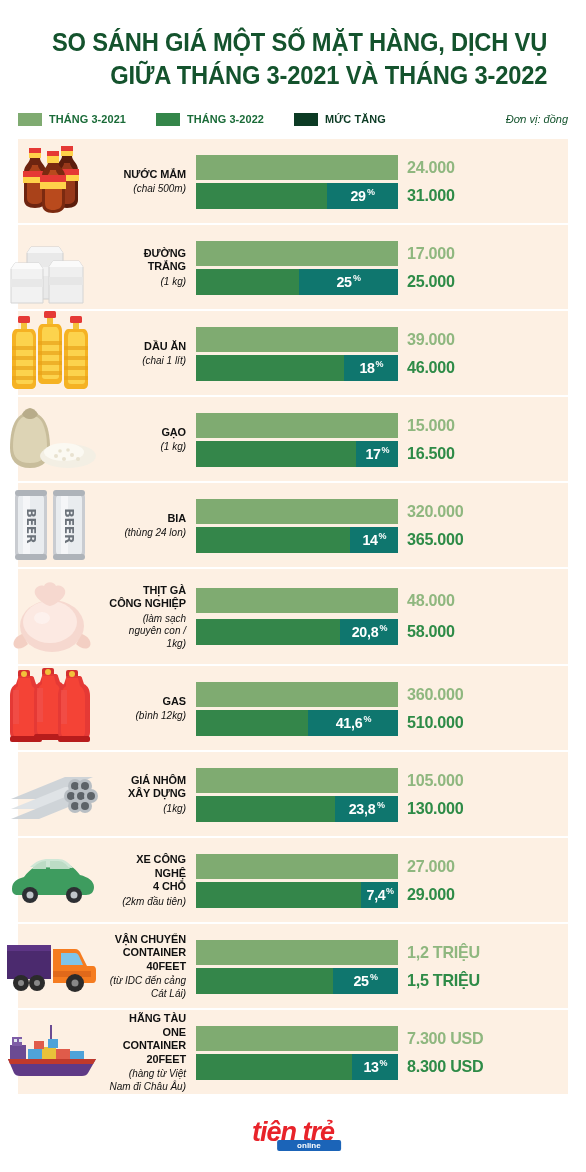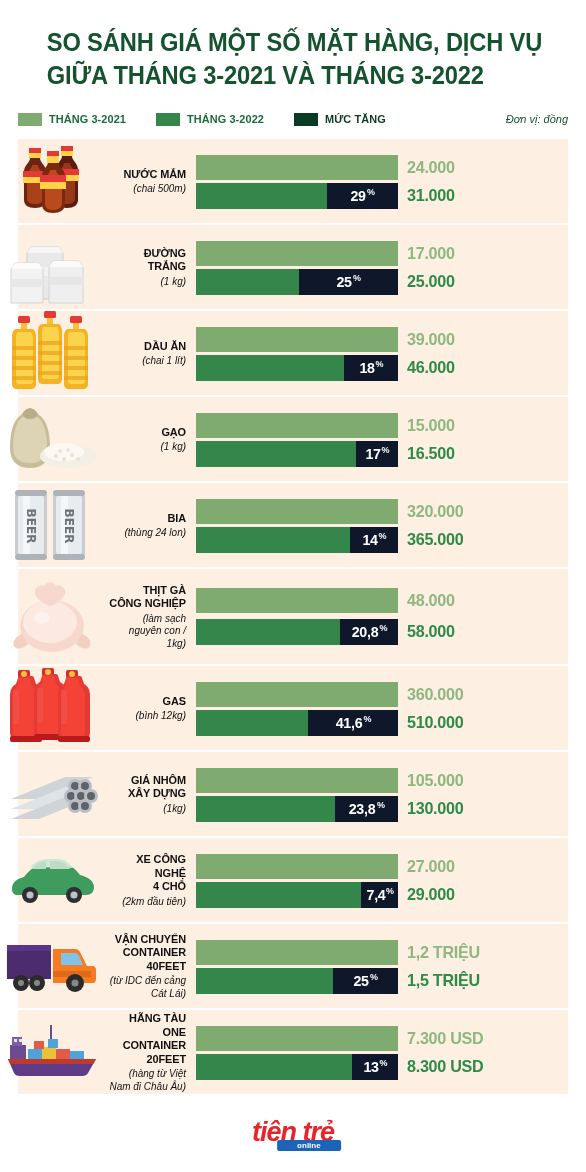--- a/index.html
+++ b/index.html
@@ -13,21 +13,21 @@
   #page {
     position: relative;
     width: 586px;
     height: 1172px;
     background: #ffffff;
   }
 
   
   .title-block {
     padding: 26px 20px 0 28px;
-    text-align: left;
+    text-align: right;
   }
   .title-line {
     font-family: "Liberation Sans", sans-serif;
     font-weight: bold;
     font-size: 25.5px;
     line-height: 33px;
     letter-spacing: -0.2px;
     color: #14532d;
     text-transform: uppercase;
     transform: scaleX(0.93);
@@ -162,21 +162,21 @@
     background: #7fab71;
     flex: none;
   }
   .bar-new {
     height: 26px;
     background: #34864a;
     flex: none;
   }
   .bar-delta {
     height: 26px;
-    background: #0f172a;
+    background: #0f766e;
     flex: none;
     display: flex;
     align-items: center;
     justify-content: center;
     color: #ffffff;
   }
   .delta-num {
     font-size: 15px;
     font-weight: bold;
     letter-spacing: -0.3px;

